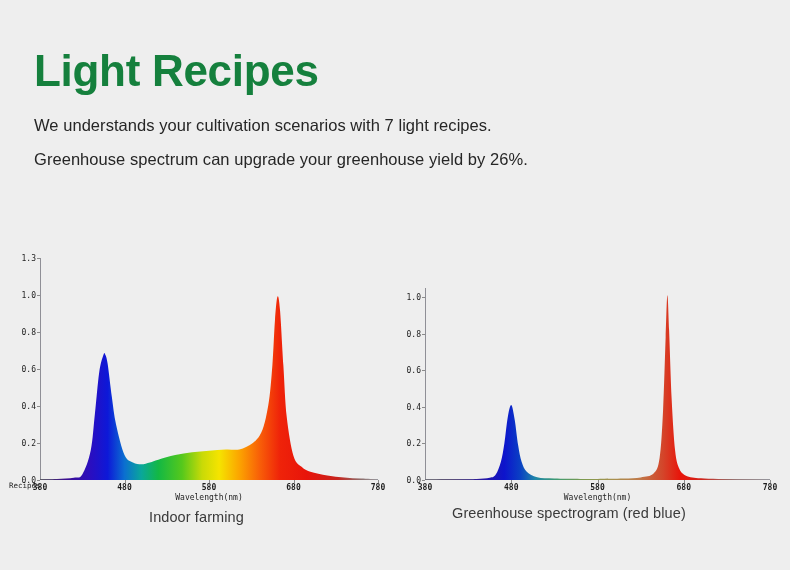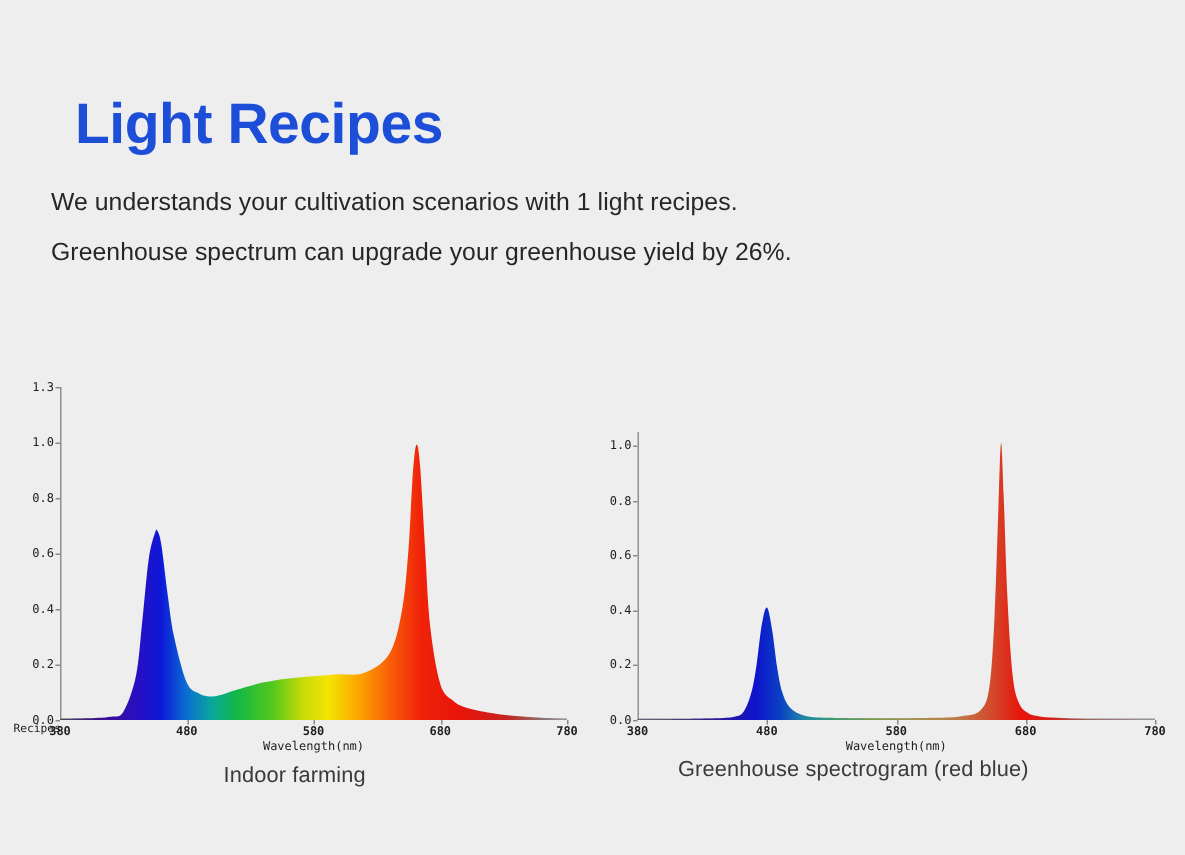--- a/index.html
+++ b/index.html
@@ -8,22 +8,22 @@
     background:#eeeeee;
     font-family:"Liberation Sans",sans-serif;
     overflow:hidden;
     position:relative;
   }
   #page{position:absolute;inset:0;}
 
   
   .header{position:absolute;left:34px;top:48px;width:730px;}
   .title{
-    font-size:38px;font-weight:bold;color:#1d4ed8;
-    letter-spacing:-0.3px;line-height:1.05;margin:16px;
+    font-size:44px;font-weight:bold;color:#15803d;
+    letter-spacing:-0.3px;line-height:1.05;margin:0;
   }
   .sub{margin-top:20px;}
   .sub p{
     margin:0 0 10px 0;font-size:16.5px;color:#262626;
     line-height:1.42;letter-spacing:0.05px;
   }
 
   
   .charts{position:absolute;left:0;top:236px;width:790px;height:250px;}
   .chart{position:absolute;top:0;height:250px;}
@@ -83,21 +83,21 @@
   .caption.c1{left:452px;top:0;}
 </style>
 </head>
 <body>
 
 <div id="page">
 
   <div class="header">
     <h1 class="title">Light Recipes</h1>
     <div class="sub">
-      <p>We understands your cultivation scenarios with 1 light recipes.</p>
+      <p>We understands your cultivation scenarios with 7 light recipes.</p>
       <p>Greenhouse spectrum can upgrade your greenhouse yield by 26%.</p>
     </div>
   </div>
 
   <div class="charts">
 
     <div class="chart left">
       <div class="axisname spectrum">Recipes</div>
       <div class="plot" id="plot0">
         <div class="yaxisline"></div>

